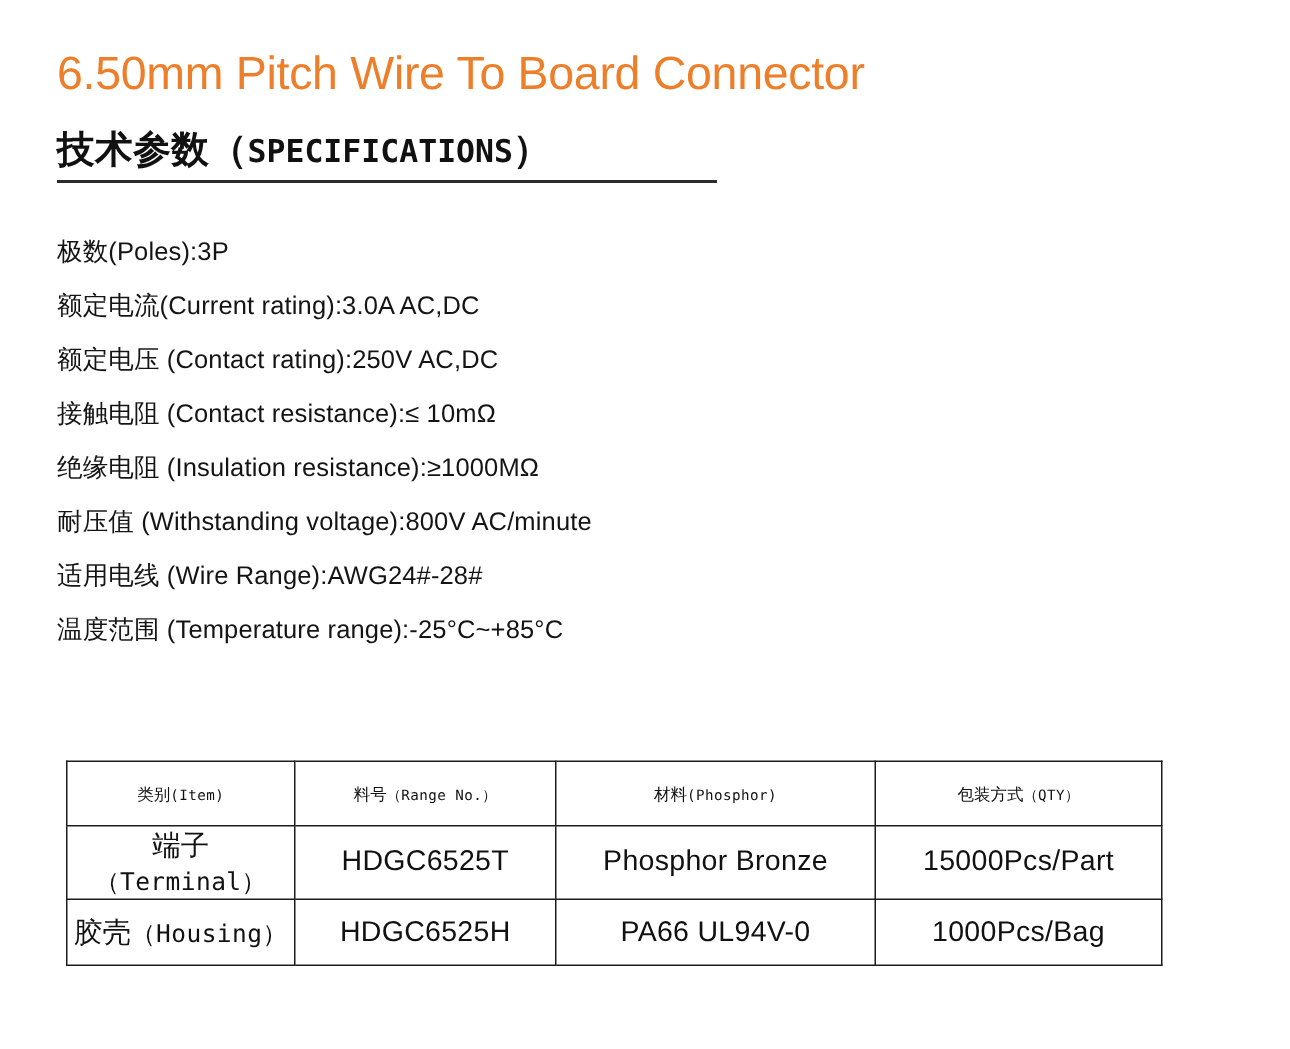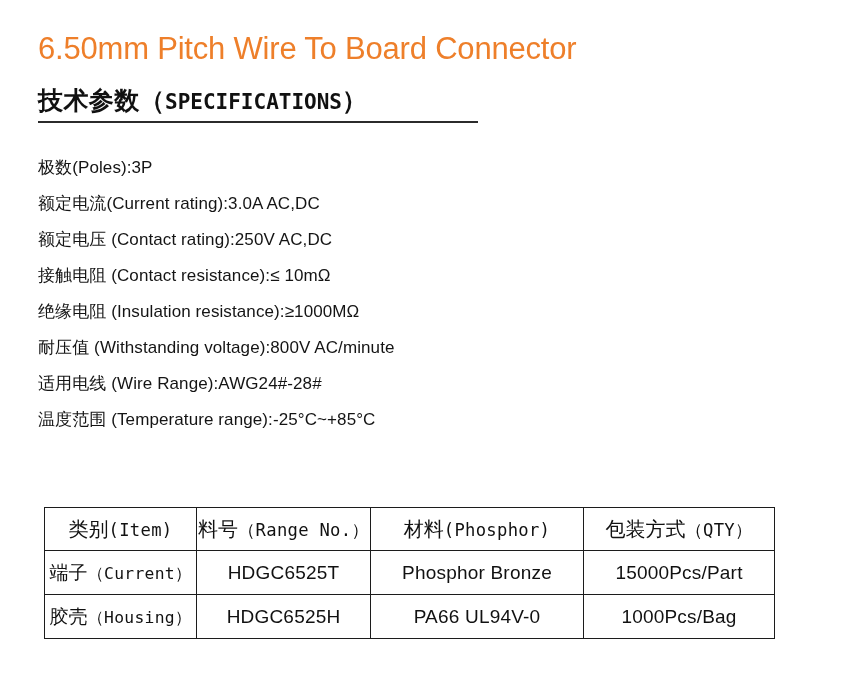--- a/index.html
+++ b/index.html
@@ -89,21 +89,21 @@
   }
   .spec-table td {
     border: 1.6px solid #1c1c1c;
     text-align: center;
     vertical-align: middle;
     padding: 0;
     color: #111111;
   }
   .spec-table tr.header-row td {
     height: 42px;
-    font-size: 20px;
+    font-size: 11px;
   }
   .spec-table tr.data-row td {
     height: 43px;
     font-size: 19px;
   }
   .col-item    { width: 151px; }
   .col-part    { width: 173px; }
   .col-mat     { width: 212px; }
   .col-qty     { width: 190px; }
 
@@ -145,21 +145,21 @@
   <table class="spec-table">
     <tbody>
       <tr class="header-row">
         <td class="col-item"><span>类别</span><span class="mono">(Item)</span></td>
         <td class="col-part"><span>料号</span><span class="mono">（Range No.）</span></td>
         <td class="col-mat"><span>材料</span><span class="mono">(Phosphor)</span></td>
         <td class="col-qty"><span>包装方式</span><span class="mono">（QTY）</span></td>
       </tr>
 
       <tr class="data-row">
-        <td class="col-item"><span>端子</span><span class="mono">（Current）</span></td>
+        <td class="col-item"><span>端子</span><span class="mono">（Terminal）</span></td>
         <td class="col-part cell-mono-lg">HDGC6525T</td>
         <td class="col-mat cell-mono-lg">Phosphor Bronze</td>
         <td class="col-qty cell-mono-lg">15000Pcs/Part</td>
       </tr>
 
       <tr class="data-row">
         <td class="col-item"><span>胶壳</span><span class="mono">（Housing）</span></td>
         <td class="col-part cell-mono-lg">HDGC6525H</td>
         <td class="col-mat cell-mono-lg">PA66  UL94V-0</td>
         <td class="col-qty cell-mono-lg">1000Pcs/Bag</td>

